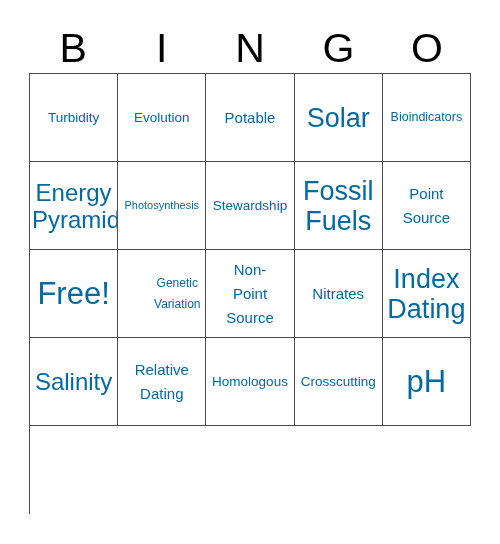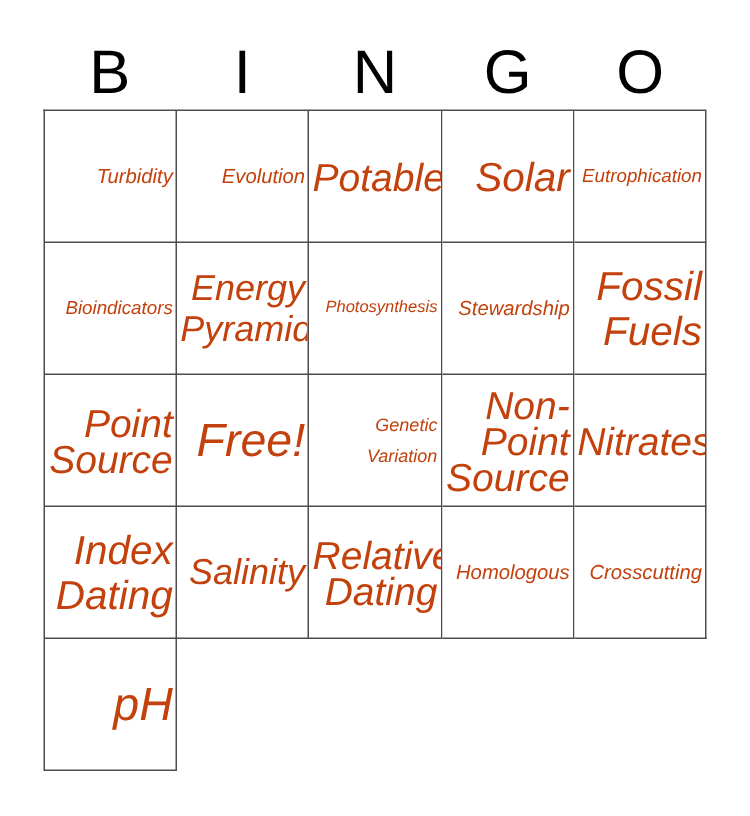--- a/index.html
+++ b/index.html
@@ -64,31 +64,30 @@
     align-items: center;
     justify-content: center;
     text-align: center;
     padding: 1px 2px;
     overflow: hidden;
     background: #ffffff;
   }
   .cell .txt {
     display: block;
     width: 100%;
-    text-align: right;
-    color: #c2410c;
+    text-align: center;
+    color: #0369a1;
     white-space: pre-line;
-    font-style: italic;
   }
   
   .s-xs  .txt { font-size: 11px; line-height: 13px; }
   .s-sm  .txt { font-size: 12.5px; line-height: 15px; }
   .s-md  .txt { font-size: 13.5px; line-height: 16px; }
   .s-lg  .txt { font-size: 12px; line-height: 21px; margin-left: 31px; }
-  .s-xl  .txt { font-size: 26px; line-height: 24px; }
+  .s-xl  .txt { font-size: 15px; line-height: 24px; }
   .s-2xl .txt { font-size: 24px; line-height: 27px; }
   .s-3xl .txt { font-size: 27px; line-height: 30px; }
   .s-4xl .txt { font-size: 31px; line-height: 34px; }
 </style>
 </head>
 <body>
 
 <div id="card">
 
   <div id="header">
@@ -107,23 +106,20 @@
     <div class="cell s-md">
         <span class="txt">Evolution</span>
       </div>
     <div class="cell s-xl">
         <span class="txt">Potable</span>
       </div>
     <div class="cell s-3xl">
         <span class="txt">Solar</span>
       </div>
 
-    <div class="cell s-sm">
-        <span class="txt">Eutrophication</span>
-      </div>
     <div class="cell s-sm">
         <span class="txt">Bioindicators</span>
       </div>
     <div class="cell s-2xl">
         <span class="txt">Energy
 Pyramid</span>
       </div>
     <div class="cell s-xs">
         <span class="txt">Photosynthesis</span>
       </div>

